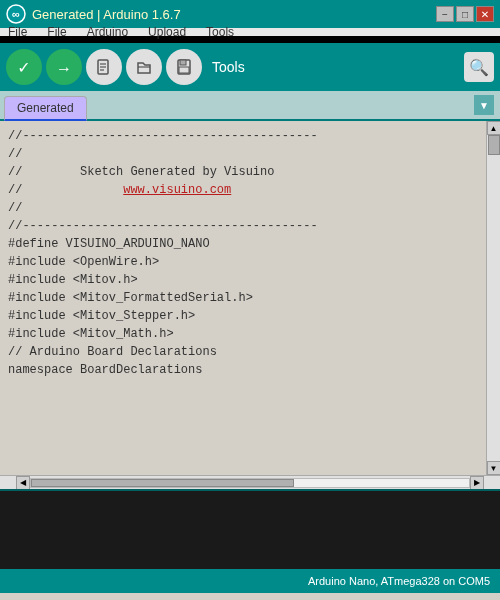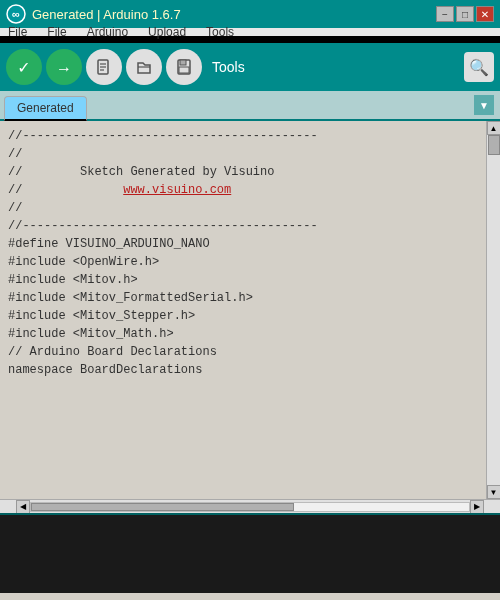--- a/index.html
+++ b/index.html
@@ -144,22 +144,22 @@
       background: #e8f4f4;
       border: 1px solid #aaa;
       border-bottom: none;
       border-radius: 4px 4px 0 0;
       padding: 4px 12px;
       font-size: 12px;
       cursor: pointer;
       color: #333;
     }
     .tab.active {
-      background: #7dd3fc;
-      border-bottom: 2px solid #000000;
+      background: #c4b5fd;
+      border-bottom: 2px solid #1d4ed8;
       margin-bottom: -2px;
       z-index: 1;
     }
     #tab-dropdown {
       position: absolute;
       right: 6px;
       bottom: 4px;
       width: 20px;
       height: 20px;
       background: #5aacac;
@@ -381,13 +381,16 @@
       <div id="scrollbar-h-track">
         <div id="scrollbar-h-thumb"></div>
       </div>
       <div class="scroll-arrow">▶</div>
     </div>
 
   </div>
 
   <div id="console-area"></div>
 
+  <div id="status-bar">
+    <span>Arduino Nano, ATmega328 on COM5</span>
+  </div>
 </div>
 
 </body></html>

